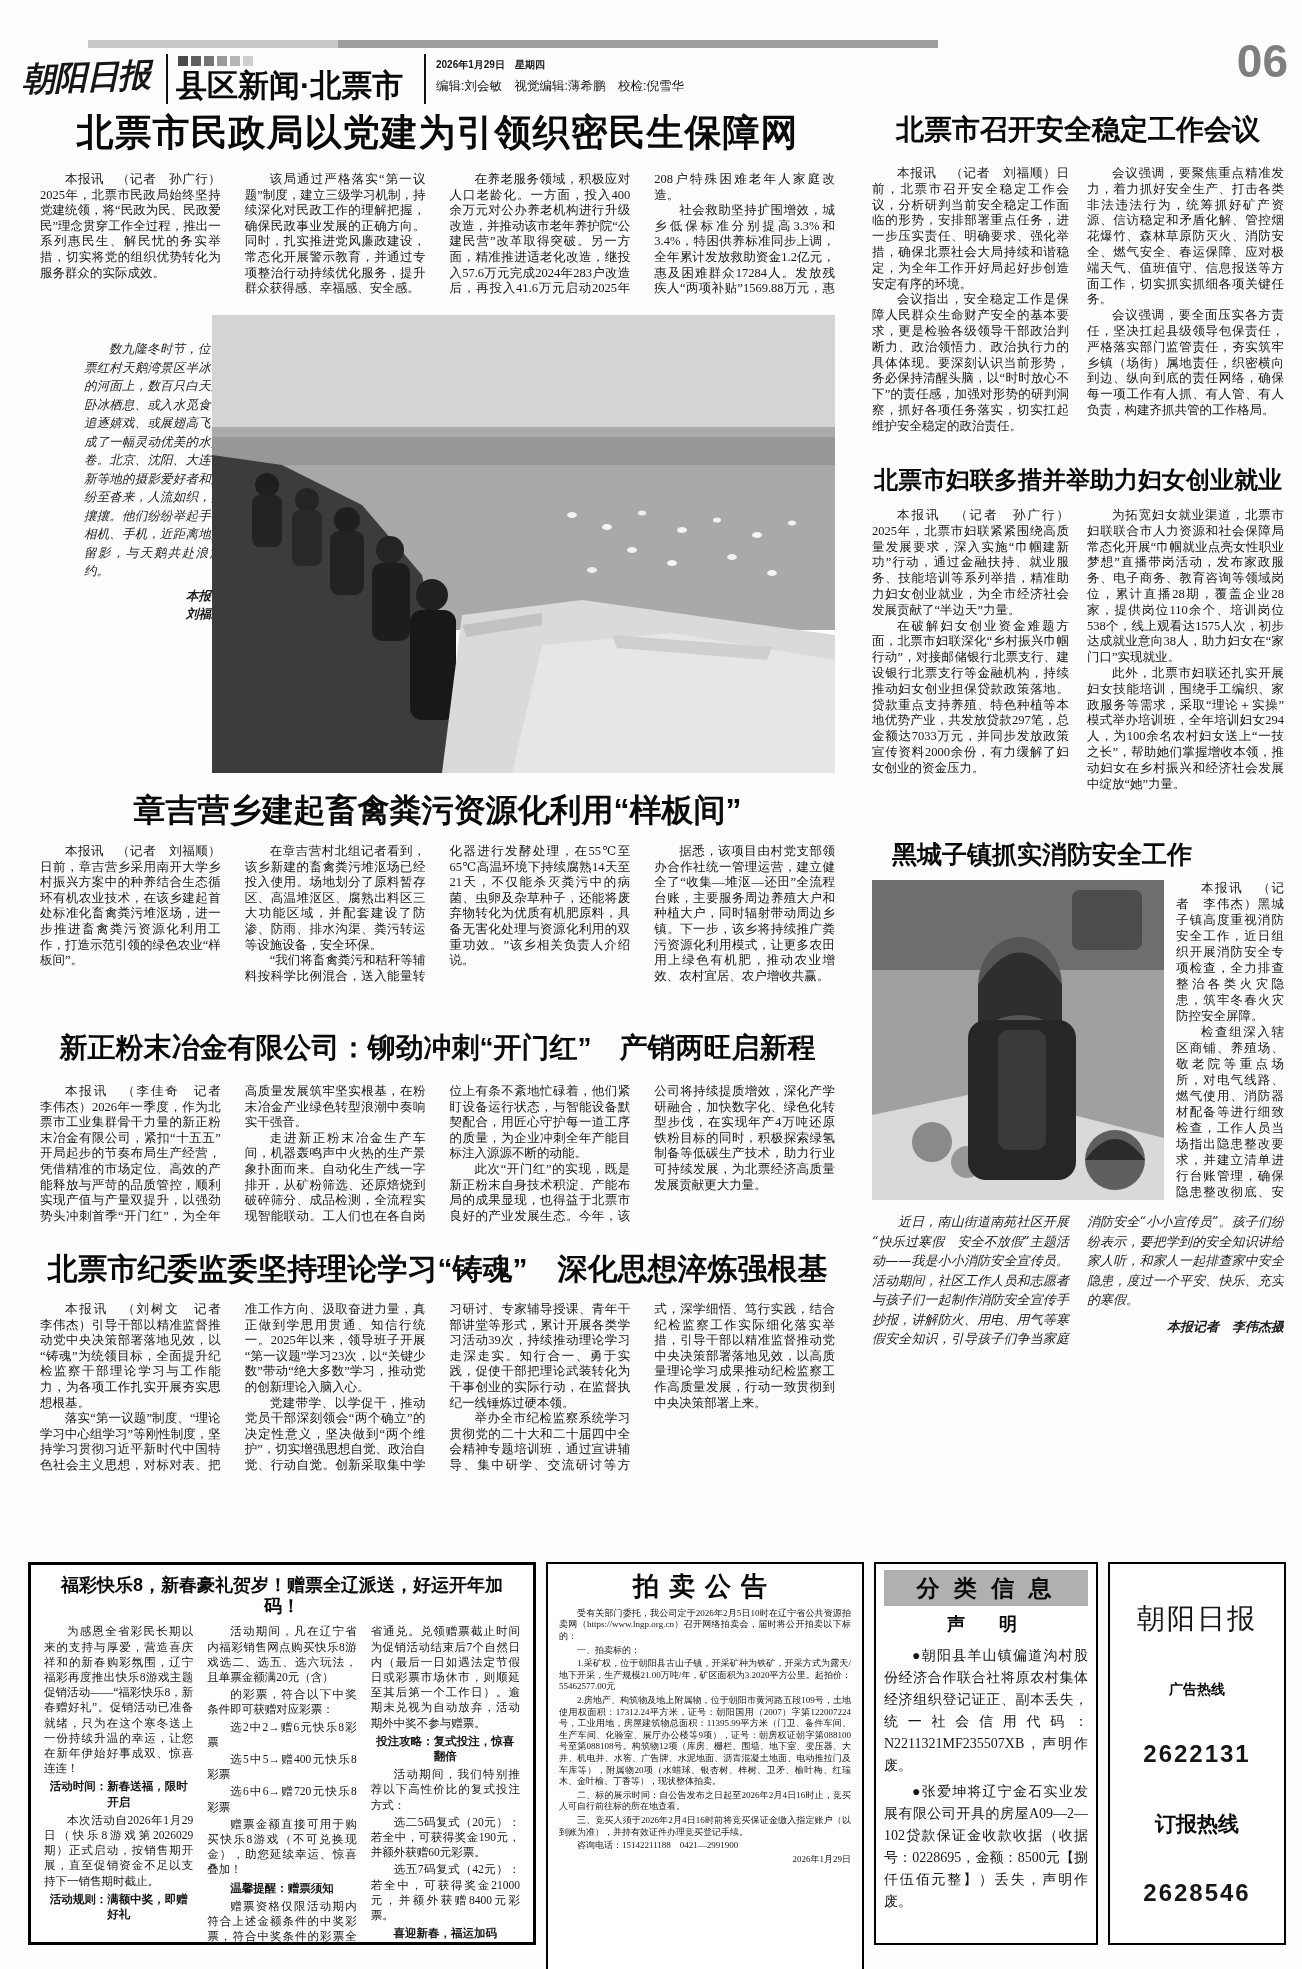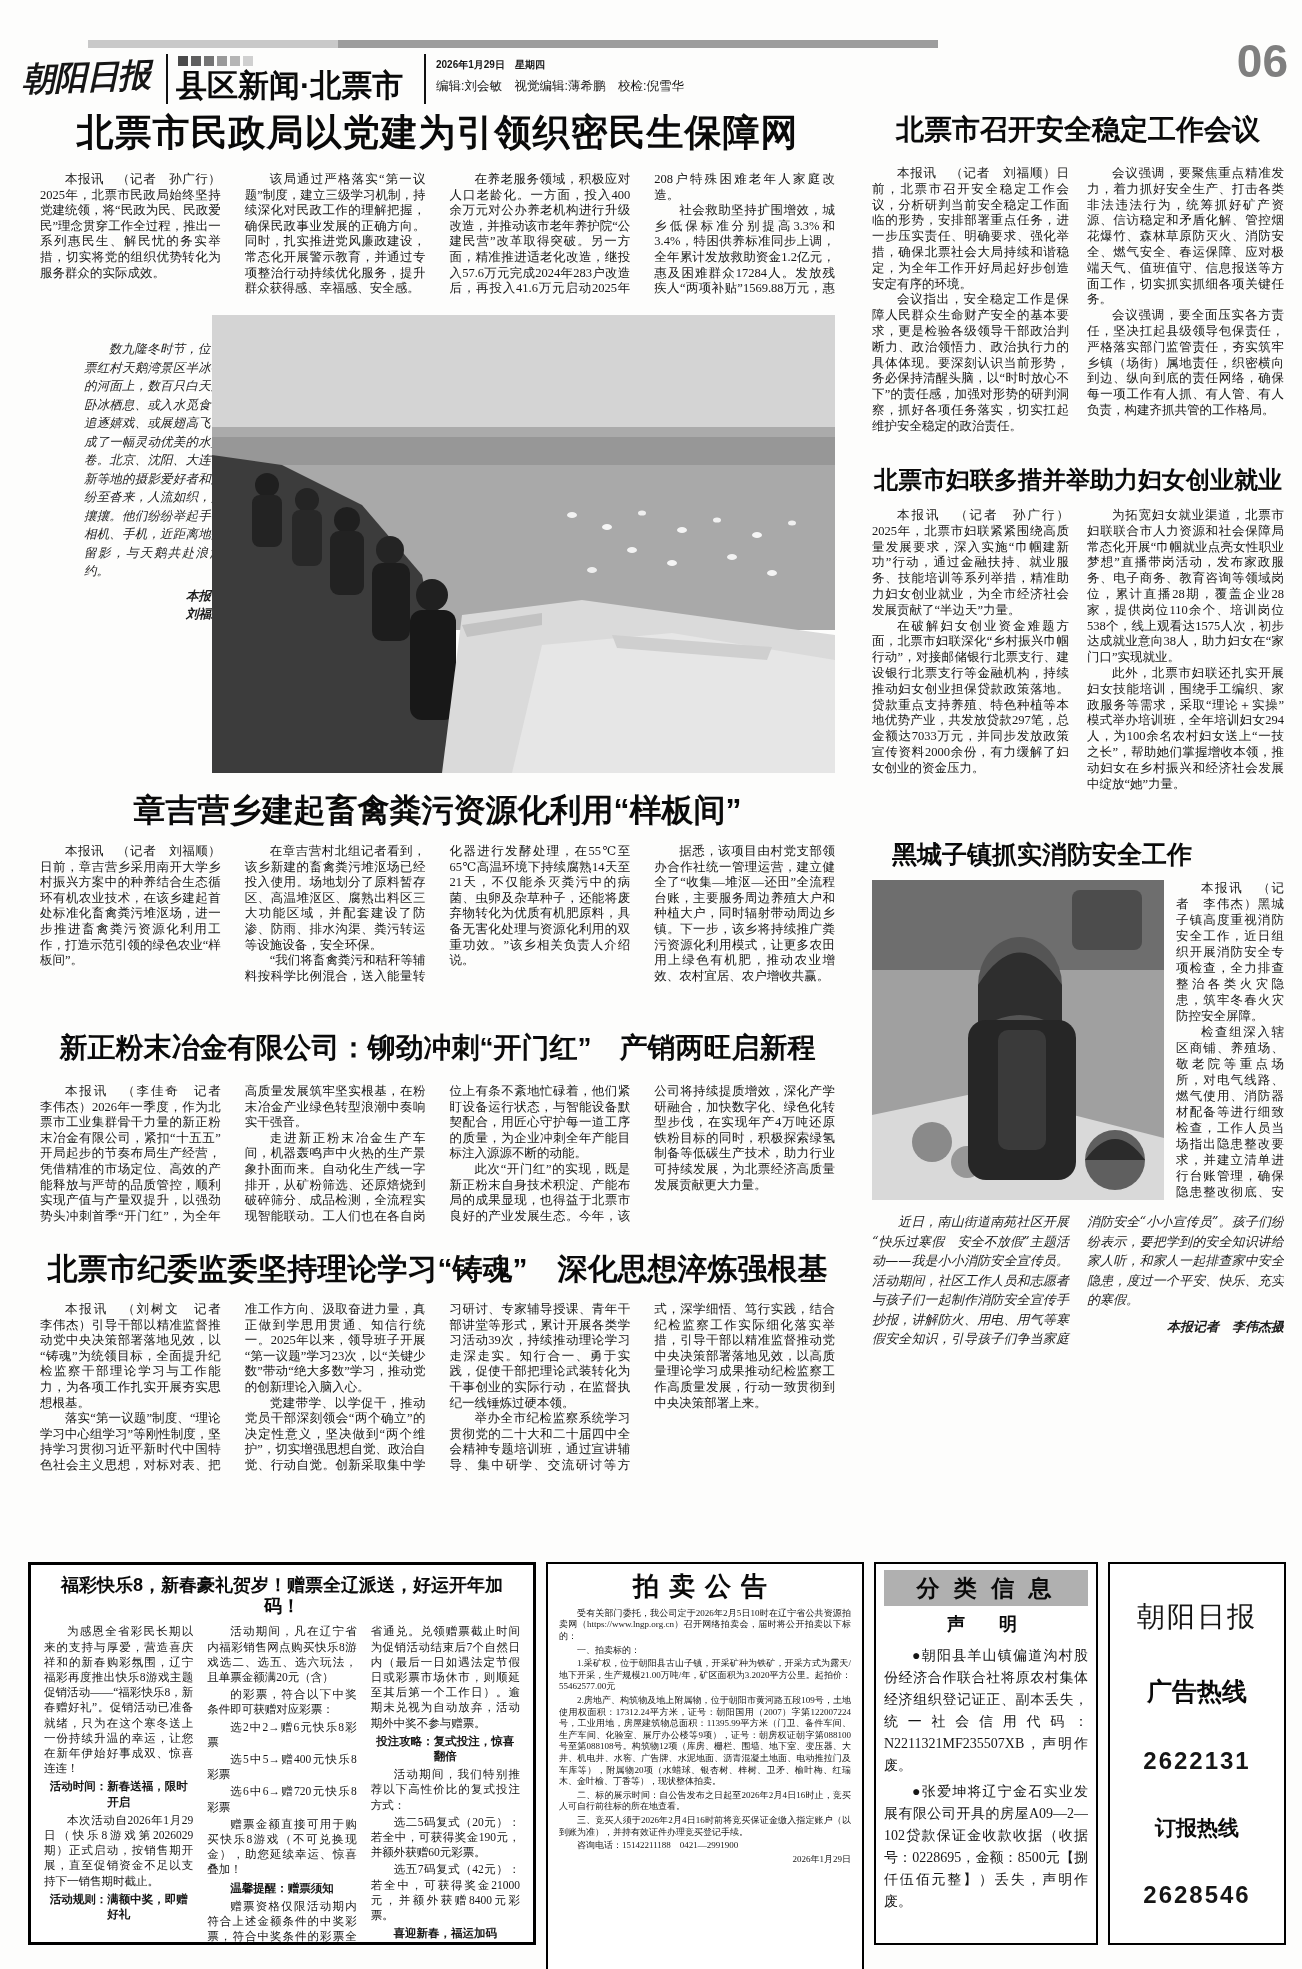--- a/index.html
+++ b/index.html
@@ -215,19 +215,19 @@
     <div class="hl" style="font-size:23px;letter-spacing:4px;background:#b0b0b0;padding:5px 0;margin-bottom:8px;">分 类 信 息</div>
     <div class="hl" style="font-size:18px;letter-spacing:8px;margin:8px 0 10px 0;">声　明</div>
     <div class="art" style="font-size:14px;line-height:22px;height:290px;">
       <p style="text-indent:2em;margin-bottom:4px;">●朝阳县羊山镇偏道沟村股份经济合作联合社将原农村集体经济组织登记证正、副本丢失，统一社会信用代码：N2211321MF235507XB，声明作废。</p>
       <p style="text-indent:2em;">●张爱坤将辽宁金石实业发展有限公司开具的房屋A09—2—102贷款保证金收款收据（收据号：0228695，金额：8500元【捌仟伍佰元整】）丢失，声明作废。</p>
     </div>
   </div>
 
   <div class="box" style="left:1108px;top:1562px;width:178px;height:383px;border:2px solid #000;display:flex;flex-direction:column;justify-content:space-around;align-items:center;text-align:center;padding:14px 0;">
     <div style="font-size:28px;letter-spacing:2px;">朝阳日报</div>
-    <div class="hl" style="font-size:25px;">广告热线</div>
+    <div class="hl" style="font-size:14px;">广告热线</div>
     <div class="phone" style="font-size:24px;">2622131</div>
     <div class="hl" style="font-size:21px;">订报热线</div>
     <div class="phone" style="font-size:24px;">2628546</div>
   </div>
 
 </div>
 
 </body></html>

